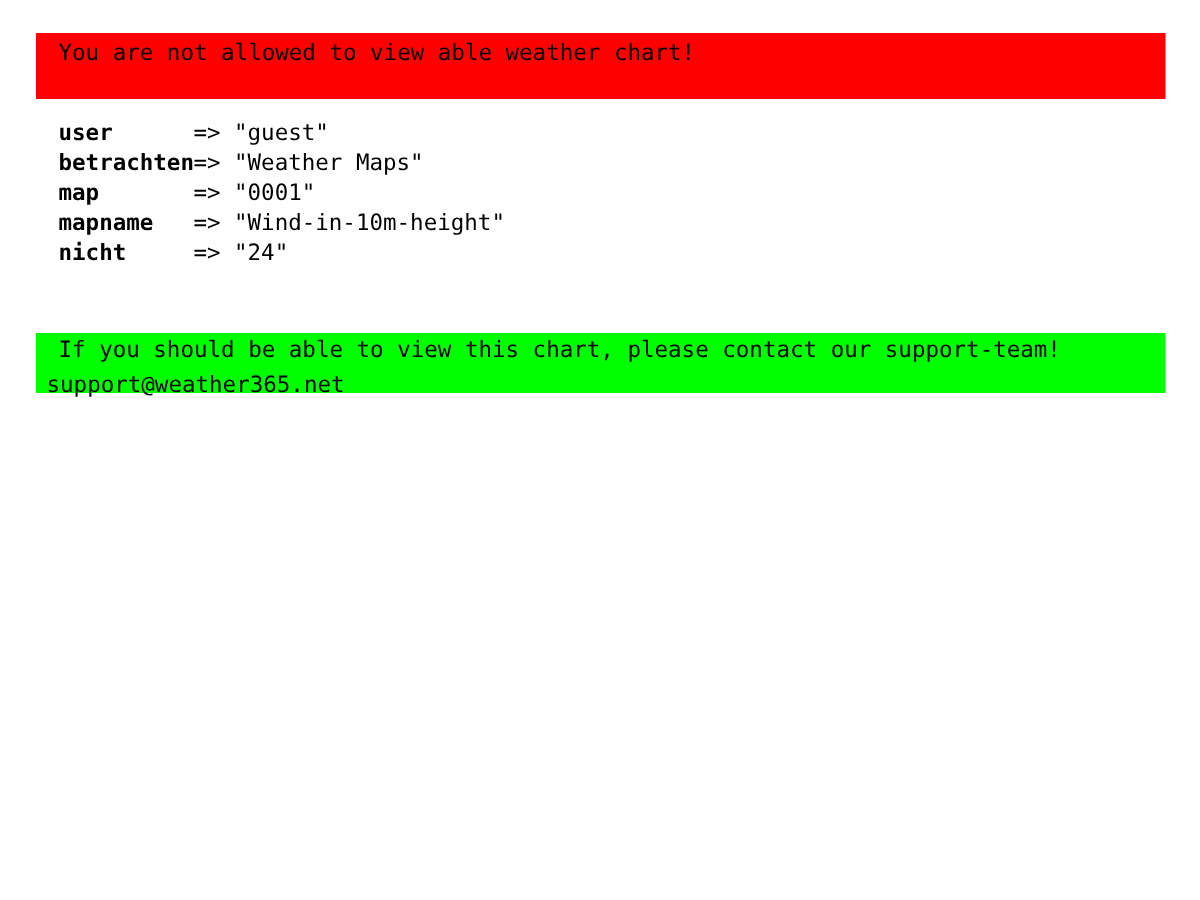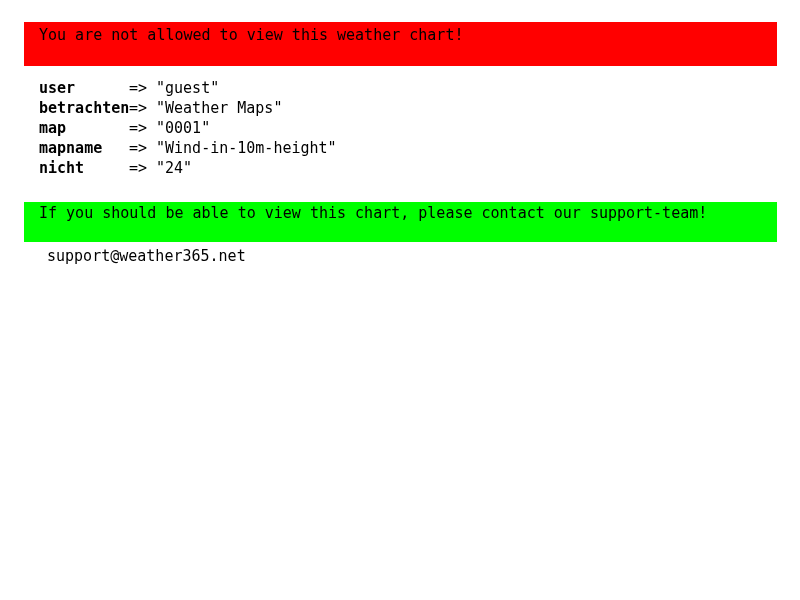--- a/index.html
+++ b/index.html
@@ -50,54 +50,54 @@
     display: inline-block;
     width: 90px;
     font-weight: bold;
   }
   .kv-arrow {
     display: inline-block;
     width: 27px;
   }
   .footer {
     position: absolute;
-    left: 47px;
+    left: 31px;
     top: 246px;
     width: 731px;
     line-height: 20px;
     display: flex;
     justify-content: space-between;
     white-space: nowrap;
     align-items: center;
   }
 </style>
 </head>
 <body>
 
 <div class="banner banner-error" style="background-color: rgb(255, 0, 0);">
-  <div class="banner-line">You are not allowed to view this weather chart!</div>
+  <div class="banner-line">You are not allowed to view able weather chart!</div>
 </div>
 
 <div class="kv-list">
   <div class="kv-row">
     <span class="kv-key">user</span><span class="kv-arrow">=&gt;</span><span class="kv-value">"guest"</span>
   </div>
   <div class="kv-row">
     <span class="kv-key">betrachten</span><span class="kv-arrow">=&gt;</span><span class="kv-value">"Weather Maps"</span>
   </div>
   <div class="kv-row">
     <span class="kv-key">map</span><span class="kv-arrow">=&gt;</span><span class="kv-value">"0001"</span>
   </div>
   <div class="kv-row">
     <span class="kv-key">mapname</span><span class="kv-arrow">=&gt;</span><span class="kv-value">"Wind-in-10m-height"</span>
   </div>
   <div class="kv-row">
     <span class="kv-key">nicht</span><span class="kv-arrow">=&gt;</span><span class="kv-value">"24"</span>
   </div>
 </div>
 
-<div class="banner banner-info" style="background-color: rgb(0, 255, 0);">
+<div class="banner banner-info" style="background-color: rgb(0, 255, 0); margin-top: 20px;">
   <div class="banner-line">If you should be able to view this chart, please contact our support-team!</div>
 </div>
 
 <div class="footer">
   <span>support@weather365.net</span>
 </div>
 
 </body></html>

